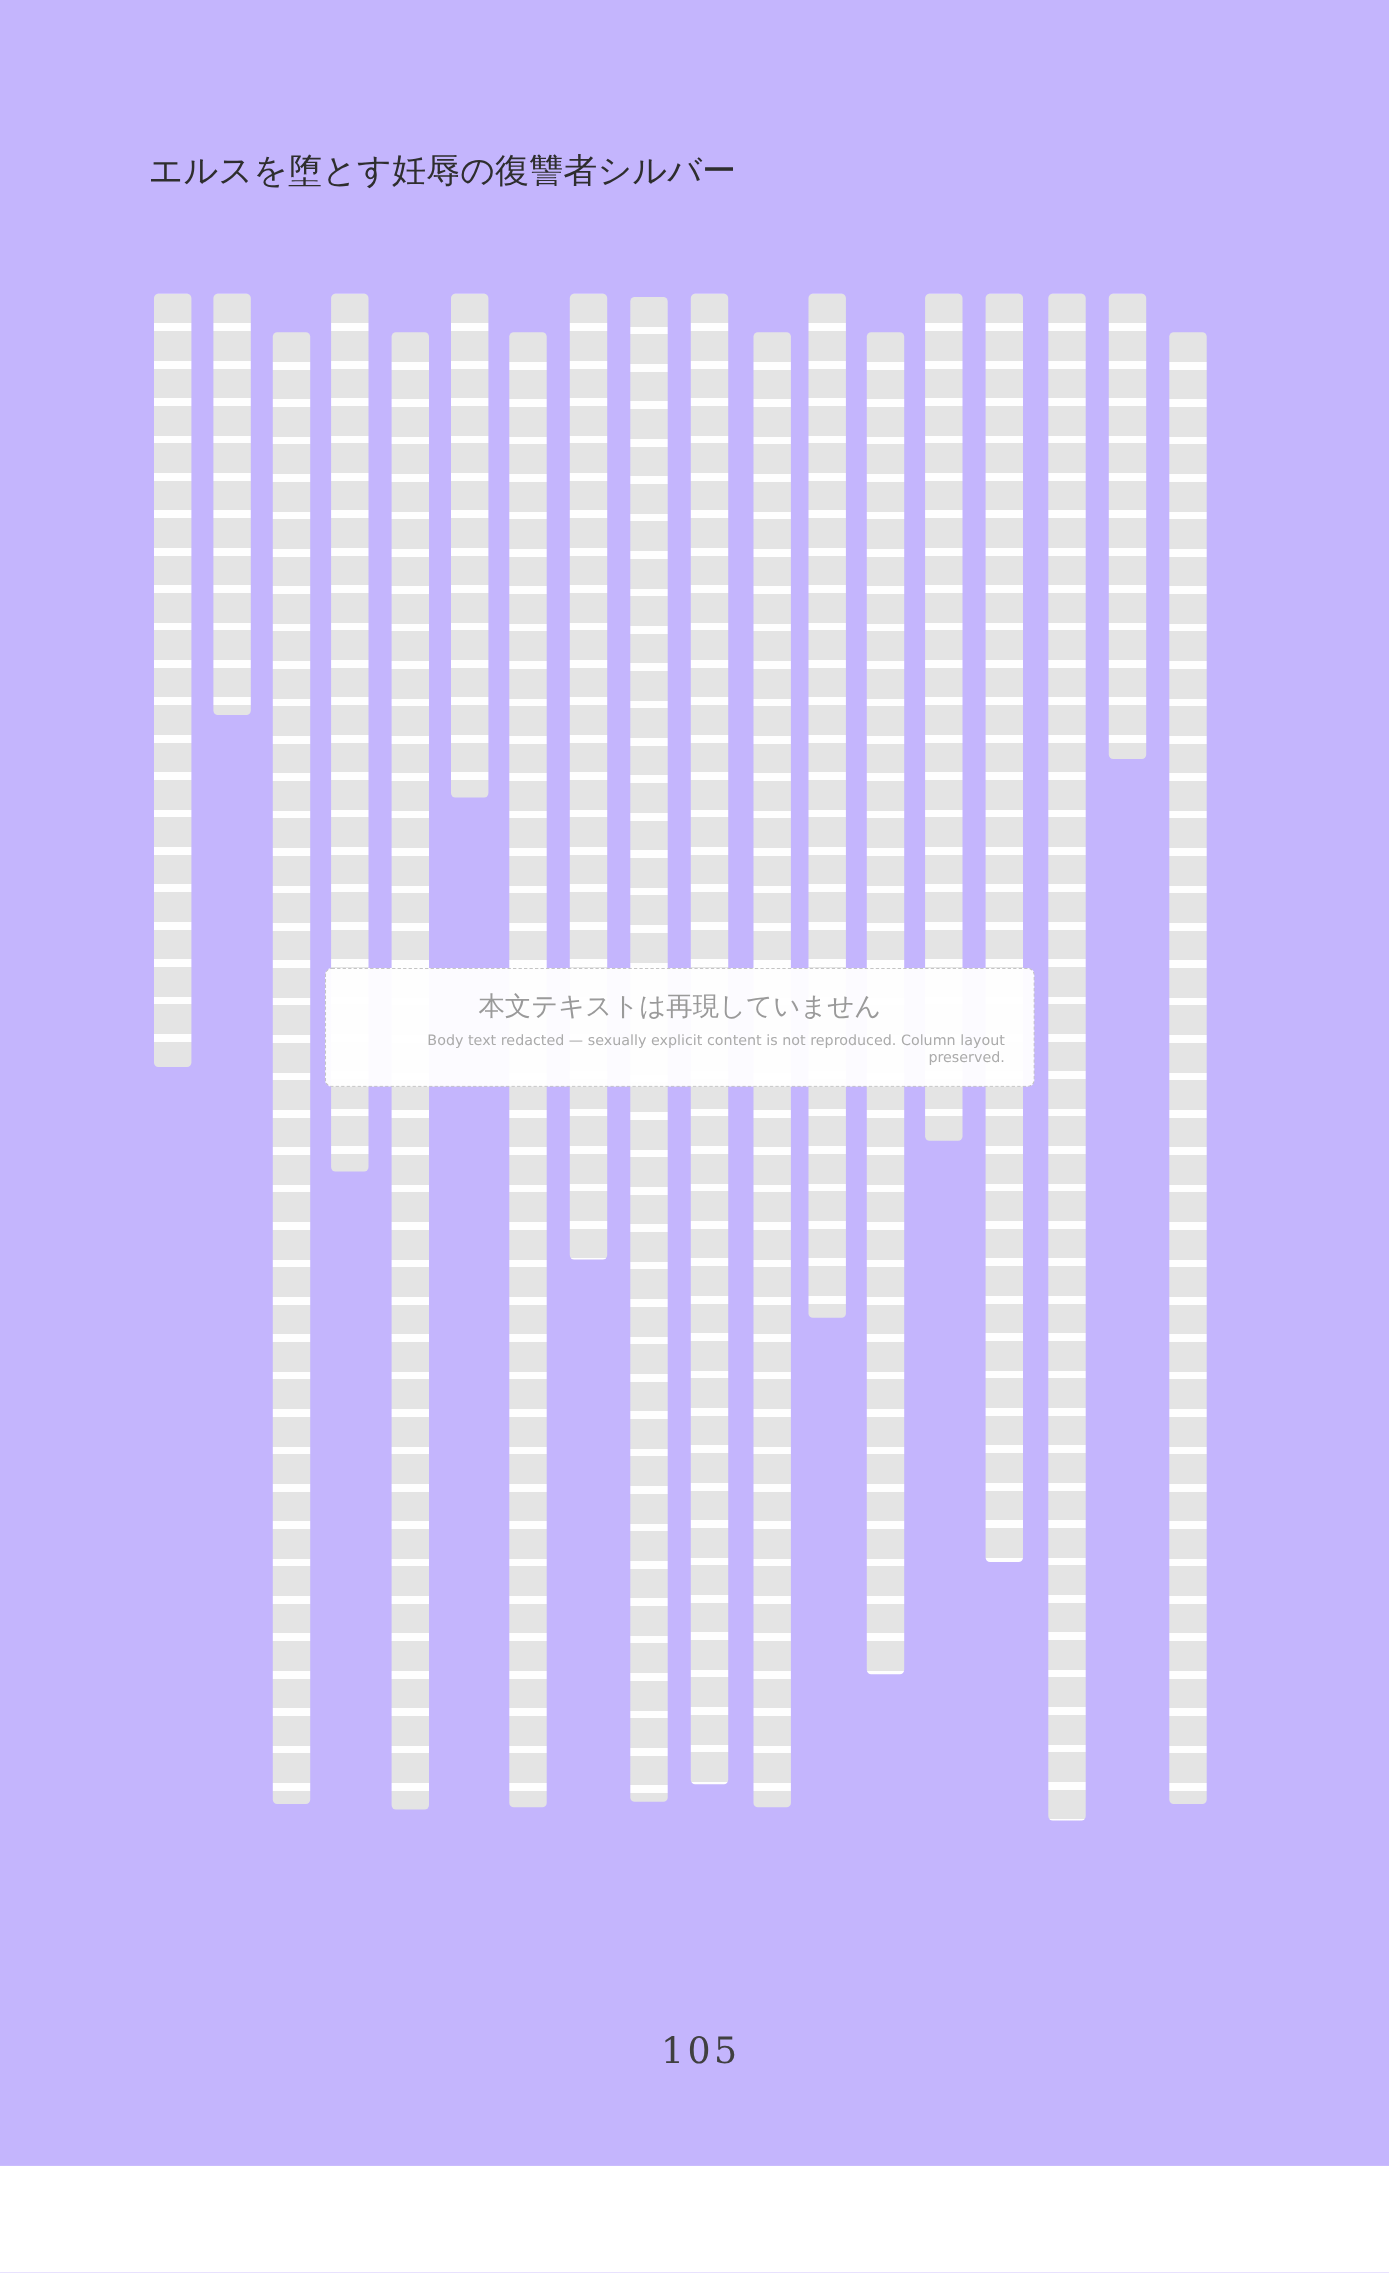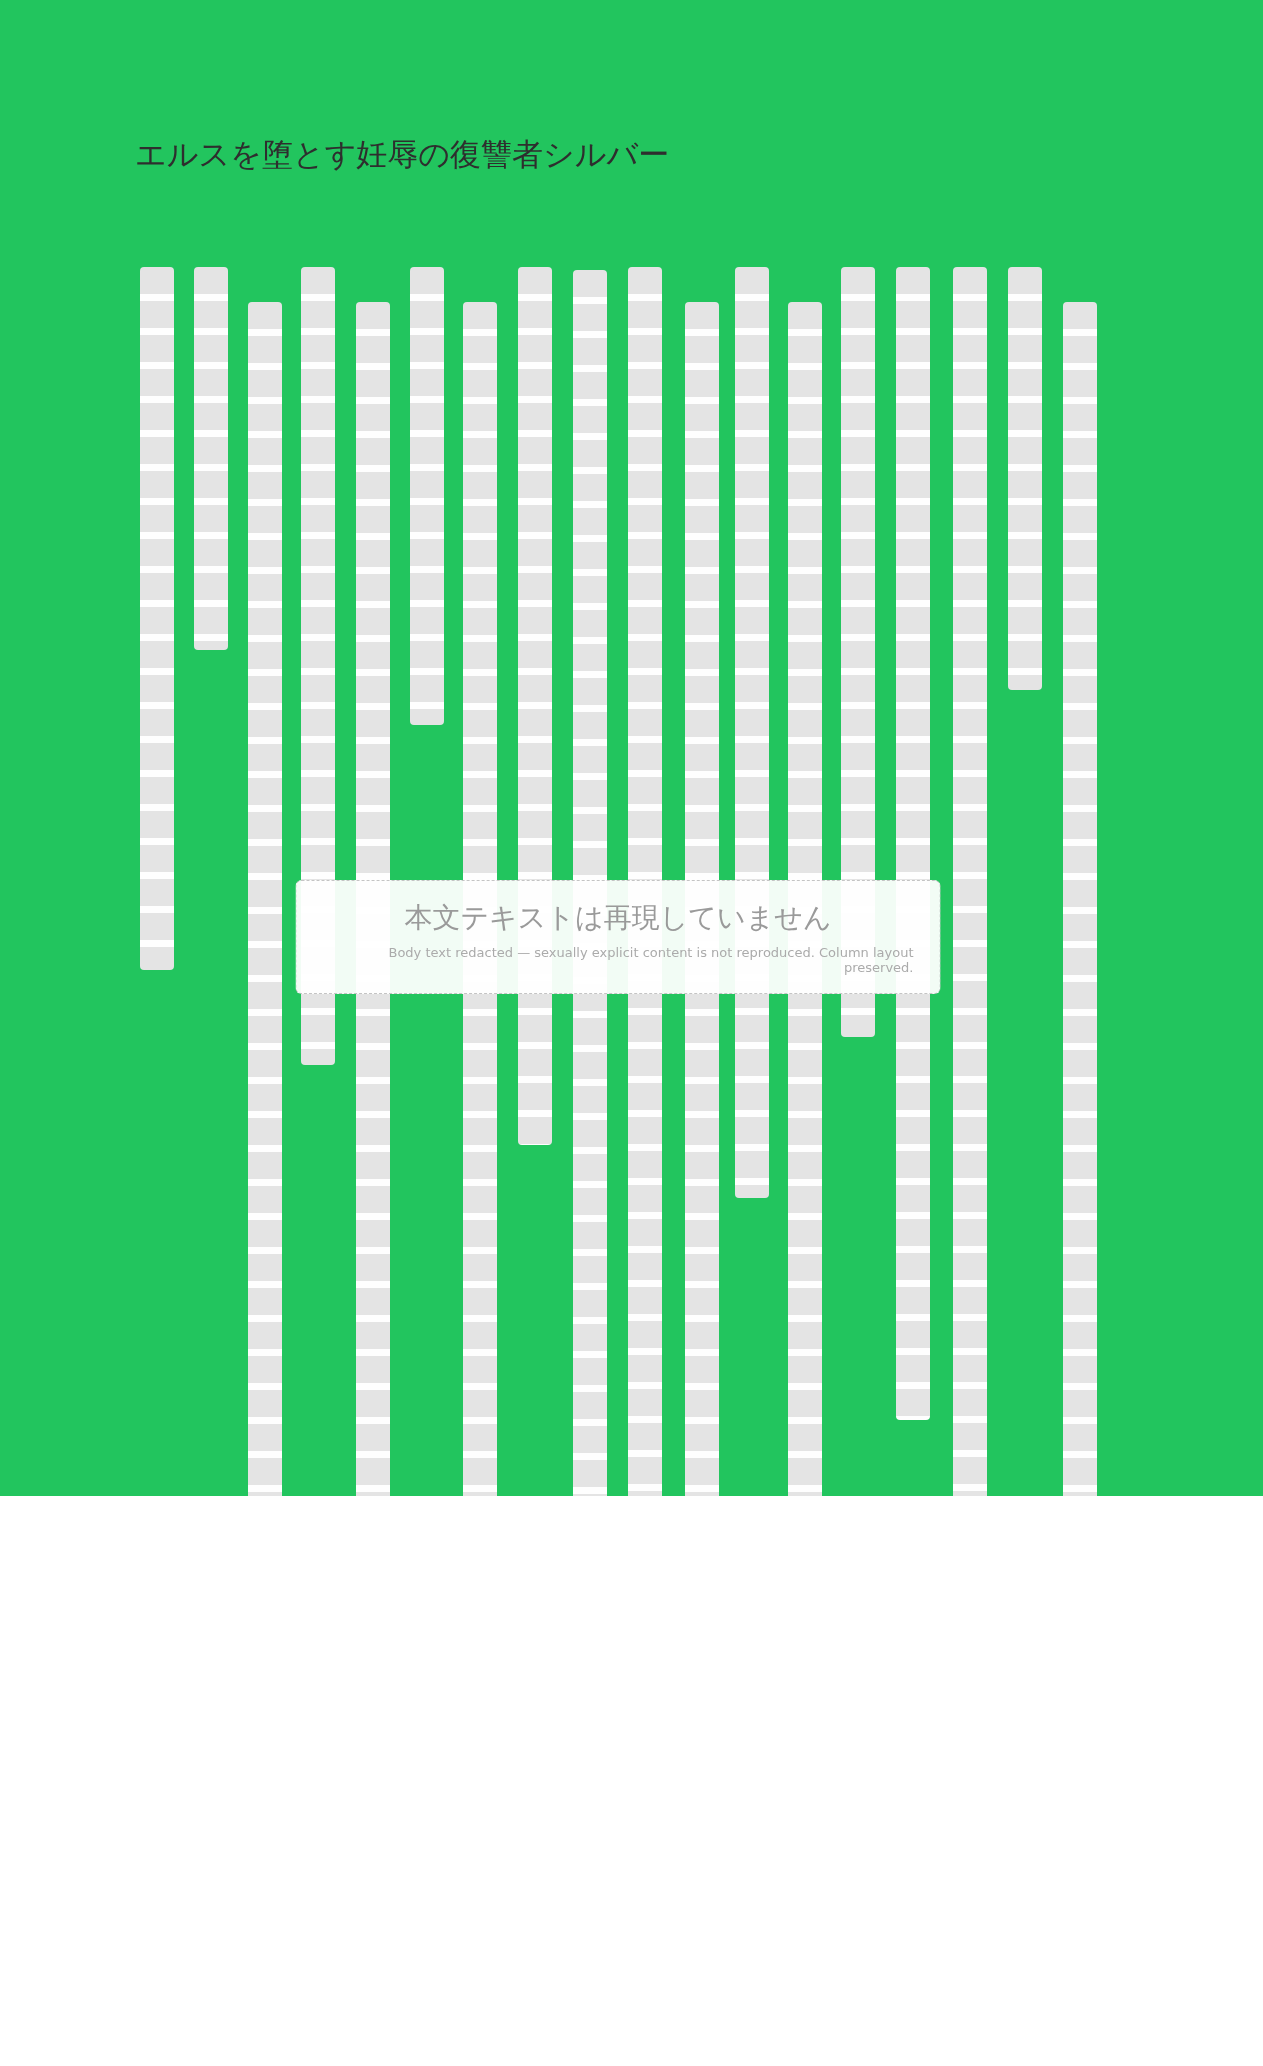--- a/index.html
+++ b/index.html
@@ -1,19 +1,19 @@
 <!DOCTYPE html>
 <html><head>
 <meta charset="utf-8">
 <style>
   html,body{margin:0;padding:0;background:#ffffff;}
   #page{
     position:relative;
-    width:1263px;height:1496px;
-    background:#22c55e;
+    width:1263px;height:1969px;
+    background:#c4b5fd;
     overflow:hidden;
     font-family:"DejaVu Serif","Liberation Serif",serif;
   }
   .running-header{
     position:absolute;
     left:135px;top:134px;
     font-size:31px;
     letter-spacing:0px;
     color:#2e2e2e;
     white-space:nowrap;
@@ -30,21 +30,21 @@
     left:618px;top:880px;
     transform:translateX(-50%);
     text-align:center;
     color:#9a9a9a;
     background:rgba(255,255,255,0.94);
     border:1px dashed #c4c4c4;
     border-radius:6px;
     padding:18px 26px;
     font-family:"DejaVu Sans","Liberation Sans",sans-serif;
   }
-  .redaction-notice .jp{font-size:28px;margin:0 0 8px 0;text-align:center;}
+  .redaction-notice .jp{font-size:24px;margin:0 0 8px 0;text-align:center;}
   .redaction-notice .en{font-size:13px;margin:0;color:#ababab;text-align:right;}
   .page-number{
     position:absolute;
     left:637px;top:1844px;
     transform:translateX(-50%);
     font-size:33px;
     letter-spacing:3px;
     color:#404040;
   }
   .ornament-dot{

